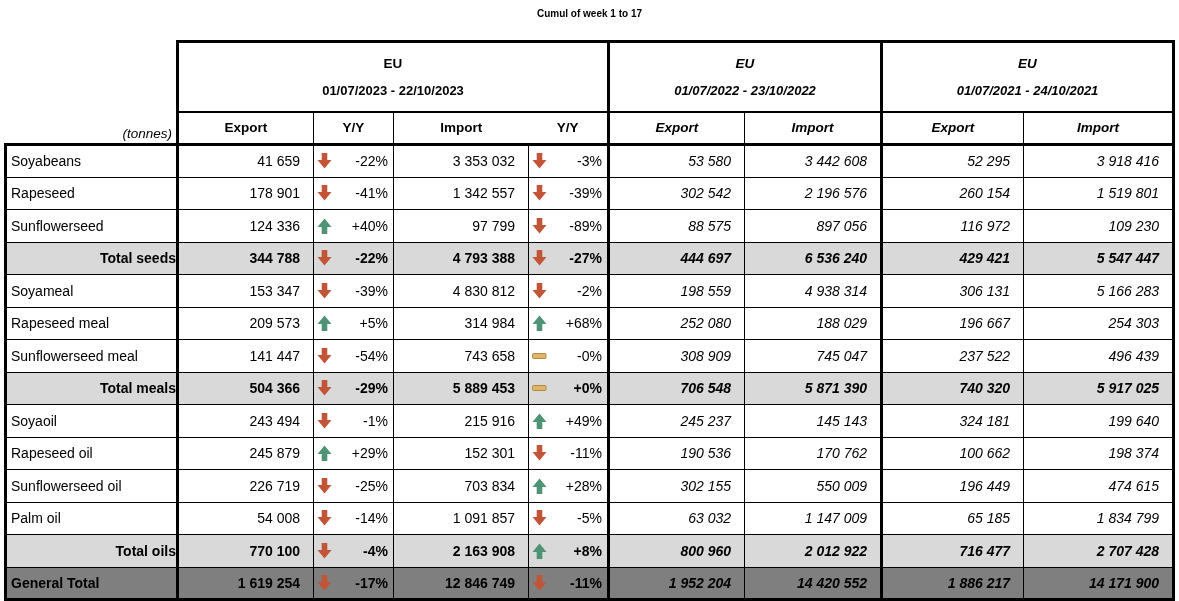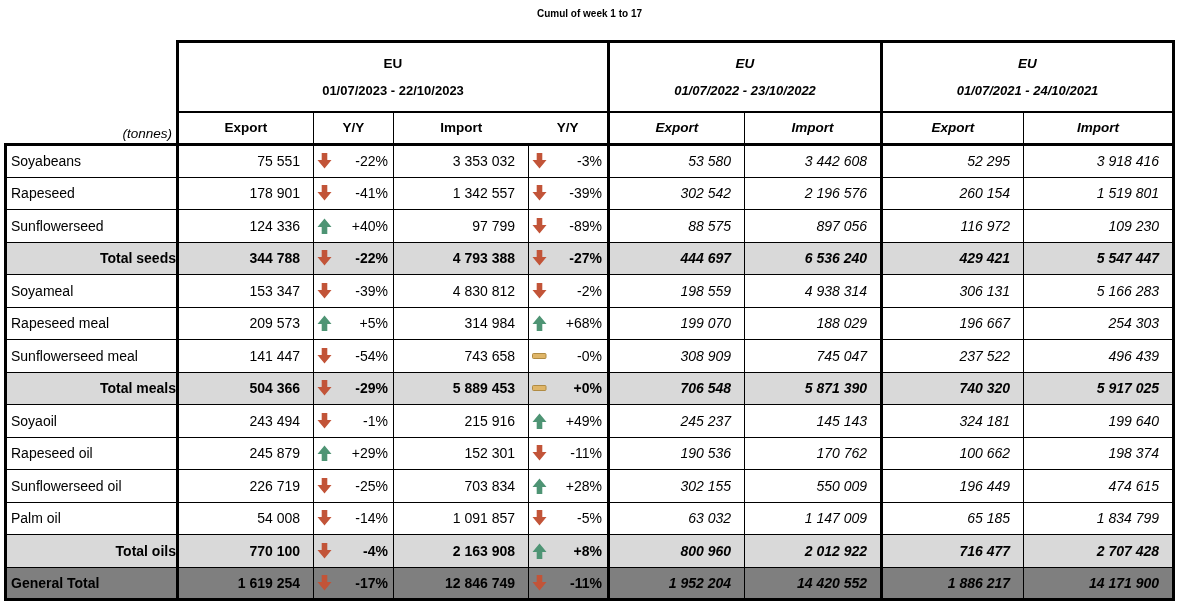--- a/index.html
+++ b/index.html
@@ -83,21 +83,21 @@
       <th class="ch nbl">Y/Y</th>
       <th class="ch gs ital">Export</th>
       <th class="ch ital">Import</th>
       <th class="ch gs ital">Export</th>
       <th class="ch ital last">Import</th>
     </tr>
   </thead>
   <tbody>
       <tr class="r-data">
         <td class="lbl">Soyabeans</td>
-        <td class="num gs">75 551</td>
+        <td class="num gs">41 659</td>
         <td class="yy">
           <div class="yyw">
             <span class="tri">
               <svg width="15" height="16" viewBox="0 0 15 16">
                 <path d="M4.7 0 H10.3 V7 H14.5 L7.5 15.5 L0.5 7 H4.7 Z" fill="#C25438"></path>
               </svg>
             </span>
             <span class="yyv">-22%</span>
           </div>
         </td>
@@ -250,21 +250,21 @@
         <td class="yy">
           <div class="yyw">
             <span class="tri">
               <svg width="15" height="16" viewBox="0 0 15 16">
                 <path d="M7.5 0.5 L14.5 9 H10.3 V16 H4.7 V9 H0.5 Z" fill="#4E9474"></path>
               </svg>
             </span>
             <span class="yyv">+68%</span>
           </div>
         </td>
-        <td class="num gs ital">199 070</td>
+        <td class="num gs ital">252 080</td>
         <td class="num ital">188 029</td>
         <td class="num gs ital">196 667</td>
         <td class="num ital last">254 303</td>
       </tr>
       <tr class="r-data">
         <td class="lbl">Sunflowerseed meal</td>
         <td class="num gs">141 447</td>
         <td class="yy">
           <div class="yyw">
             <span class="tri">

